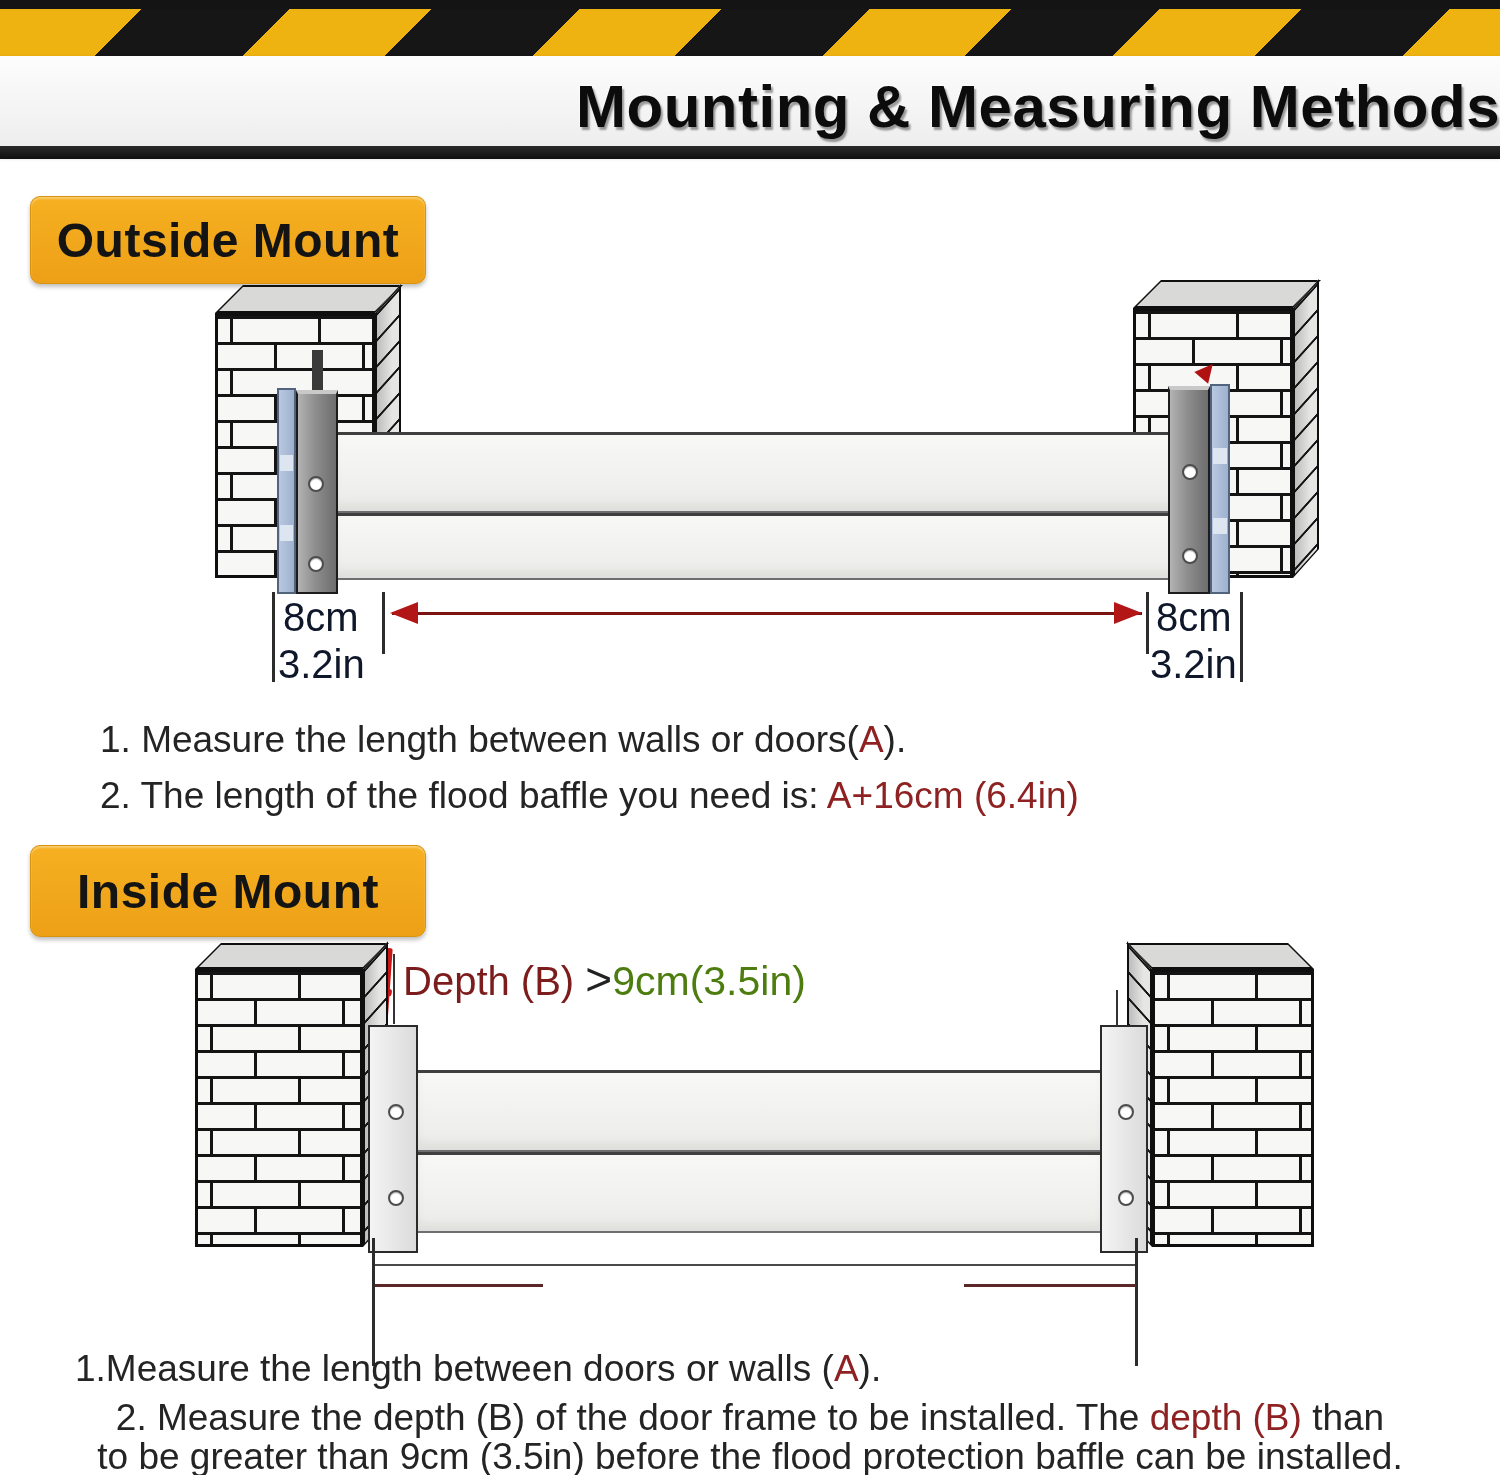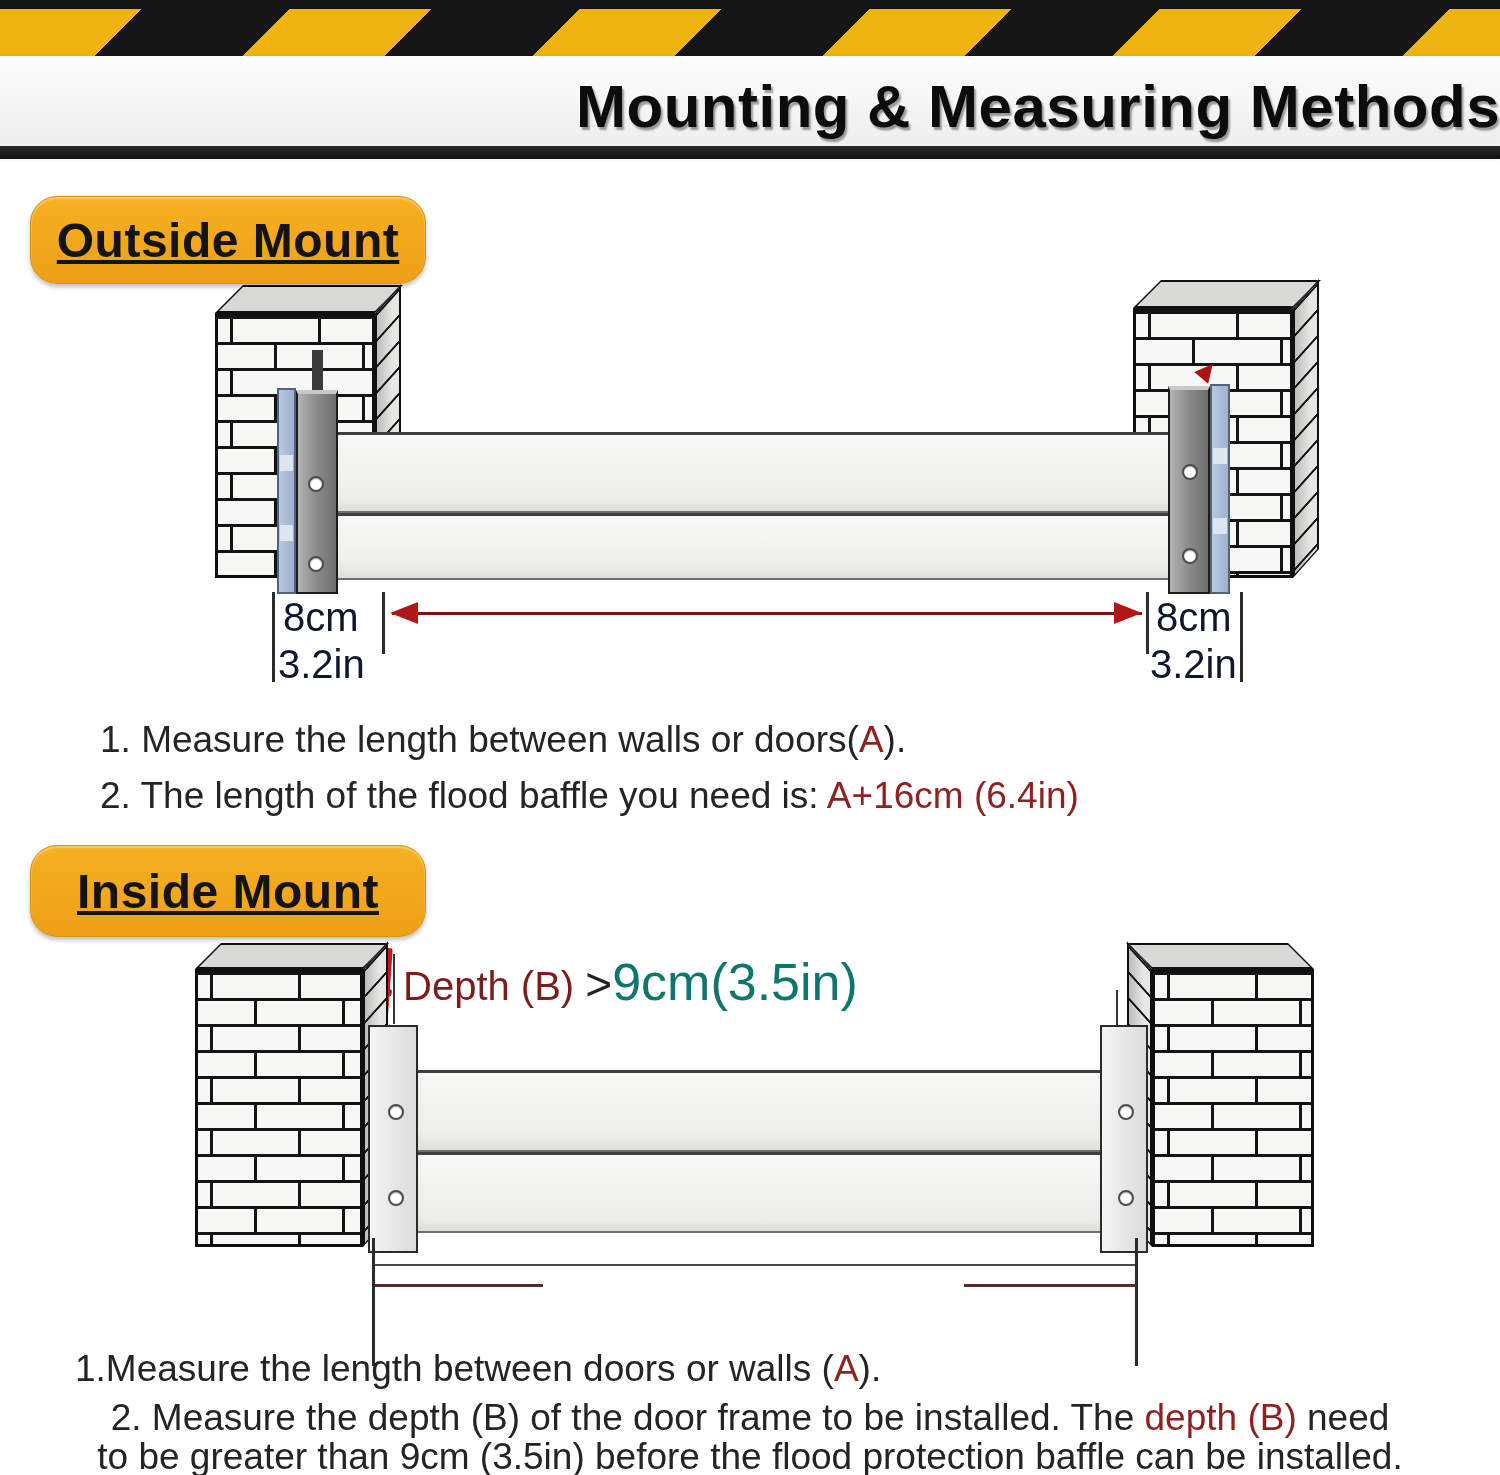--- a/index.html
+++ b/index.html
@@ -10,24 +10,24 @@
   
   .hazard{left:0;top:0;width:1500px;height:56px;border-top:9px solid #141414;box-sizing:border-box;
     background:repeating-linear-gradient(135deg,#eeb211 0 100px,#161616 100px 205px);}
   .titleband{left:0;top:56px;width:1500px;height:100px;background:linear-gradient(180deg,#fdfdfd,#ececec);
     display:flex;align-items:center;justify-content:flex-end;box-shadow:0 2px 4px rgba(0,0,0,.18);}
   .title{font-size:60px;font-weight:bold;color:#0c0c0c;letter-spacing:.5px;
     text-shadow:2px 3px 2px rgba(0,0,0,.38), -1px -1px 0 rgba(255,255,255,.5);white-space:nowrap;}
   .darkbar{left:0;top:146px;width:1500px;height:13px;background:linear-gradient(180deg,#2a2a2a,#101010);}
 
   
-  .badge{width:394px;border-radius:27px;display:flex;align-items:center;justify-content:center;
+  .badge{width:394px;border-radius:10px;display:flex;align-items:center;justify-content:center;
     background:linear-gradient(180deg,#f6b021,#eda017);border:1px solid #d8940f;
     box-shadow:0 3px 4px rgba(0,0,0,.25), inset 0 2px 2px rgba(255,255,255,.35);
-    font-size:48px;font-weight:bold;color:#141414;letter-spacing:.5px;text-decoration:underline;}
+    font-size:48px;font-weight:bold;color:#141414;letter-spacing:.5px;}
 
   
   .brickF{
     background-color:#f7f7f6;
     border:3px solid #0f0f0f;box-sizing:border-box;
     background-image:
       linear-gradient(#141414 3px,transparent 3px),
       linear-gradient(90deg,#141414 3px,transparent 3px),
       linear-gradient(90deg,#141414 3px,transparent 3px),
       linear-gradient(90deg,#141414 3px,transparent 3px),
@@ -78,21 +78,21 @@
 
   
   .t{white-space:nowrap;color:#242424;}
   .mtext{font-size:40px;color:#0f172a;}
   .steps{font-size:37px;line-height:56px;color:#242424;}
   .maroon{color:#8e2222;}
   .bigA{color:#d31717;font-weight:bold;font-size:50px;}
   .spanlabel{font-size:39px;color:#1f1f1f;}
   .depthlabel{font-size:40px;color:#7c1c1c;}
   .gt{font-size:46px;color:#222;}
-  .depthval{font-size:52px;color:#0f766e;}
+  .depthval{font-size:41px;color:#4d7c0f;}
   .alabel{font-size:43px;color:#222;}
   .bottomsteps{font-size:37px;color:#242424;}
 </style>
 </head>
 <body>
 
 <div class="stage">
 
   <div class="abs hazard"></div>
   <div class="abs titleband">
@@ -181,17 +181,17 @@
 
   <div class="abs tick" style="left:372px;top:1238px;height:128px;"></div>
   <div class="abs tick" style="left:1135px;top:1238px;height:128px;"></div>
   <div class="abs mline" style="left:375px;top:1284px;width:168px;"></div>
   <div class="abs mline" style="left:964px;top:1284px;width:172px;"></div>
 
   <div class="abs bottomsteps" style="left:75px;top:1348px;white-space:nowrap;">
     <span>1.Measure the length between doors or walls (</span><span class="maroon">A</span><span>).</span>
   </div>
   <div class="abs bottomsteps" style="left:20px;top:1398px;width:1460px;text-align:center;line-height:39px;">
-    <span>2. Measure the depth (B) of the door frame to be installed. The </span><span class="maroon">depth (B)</span><span> need</span><br>
+    <span>2. Measure the depth (B) of the door frame to be installed. The </span><span class="maroon">depth (B)</span><span> than</span><br>
     <span>to be greater than 9cm (3.5in) before the flood protection baffle can be installed.</span>
   </div>
 
 </div>
 
 </body></html>

